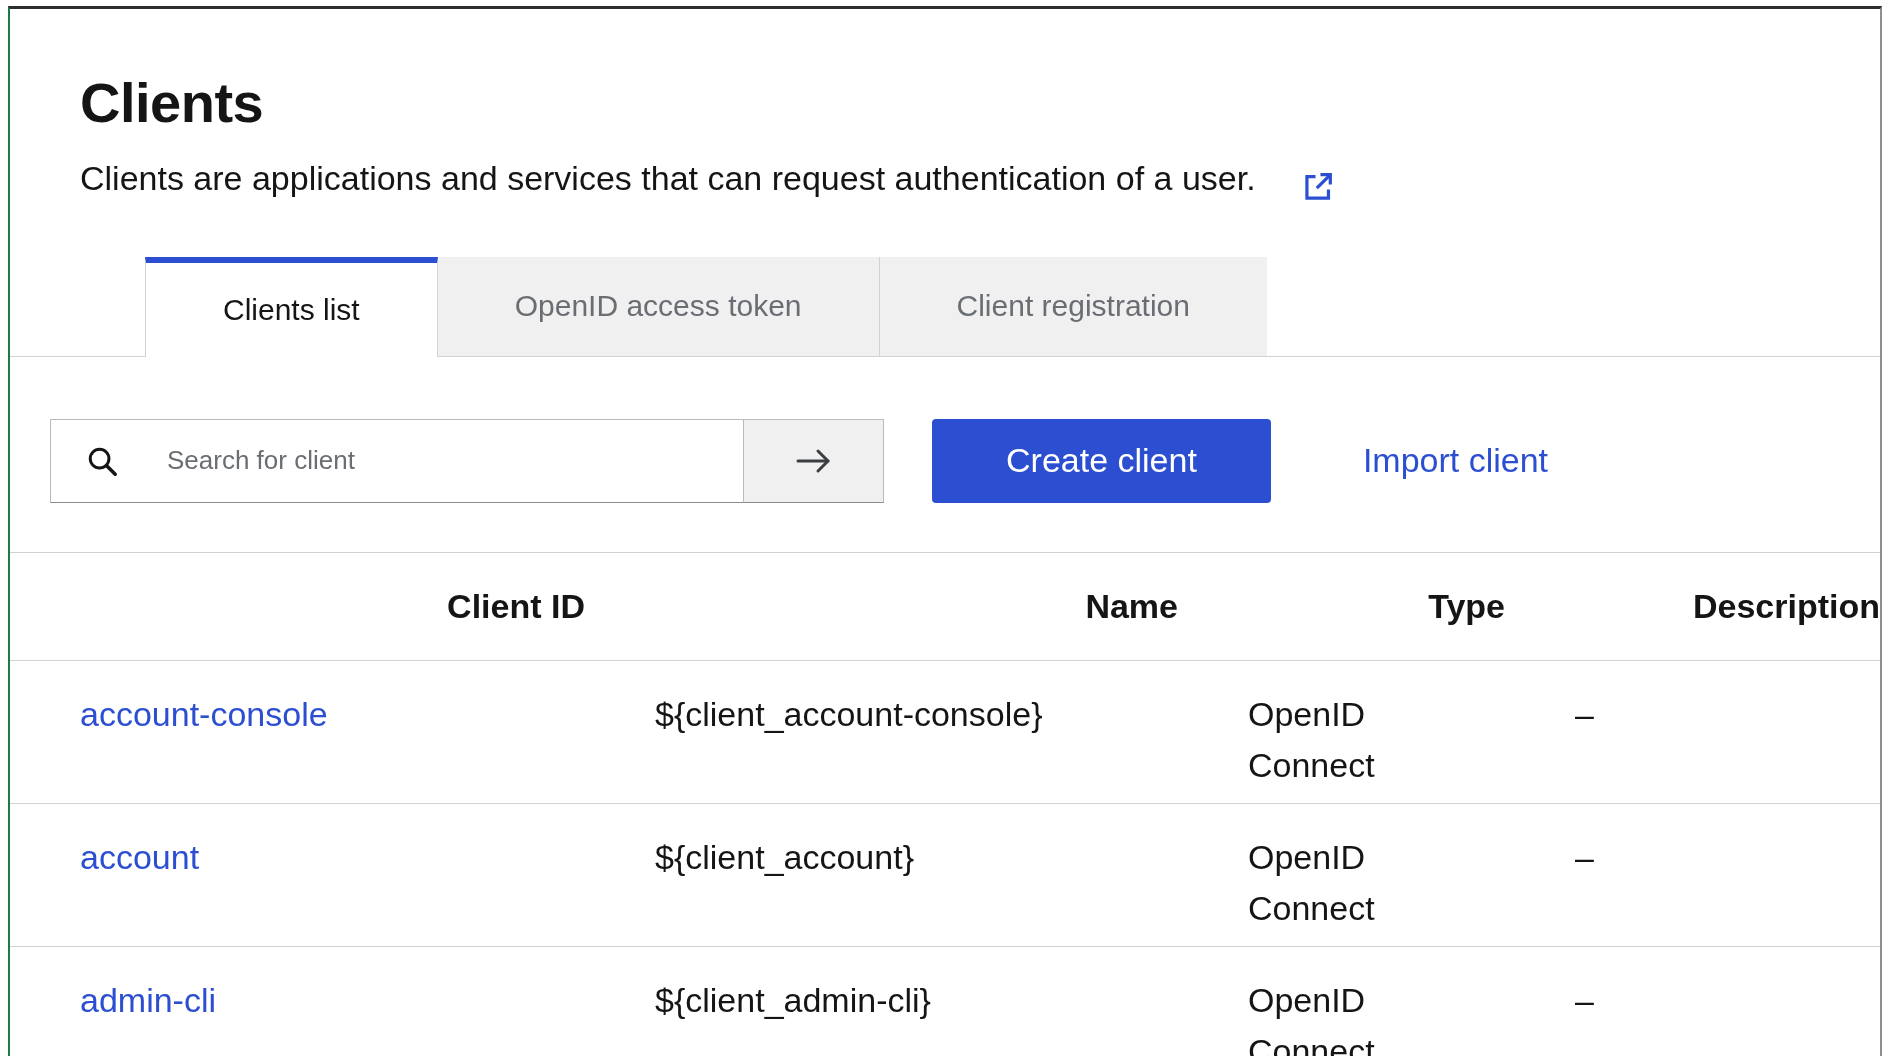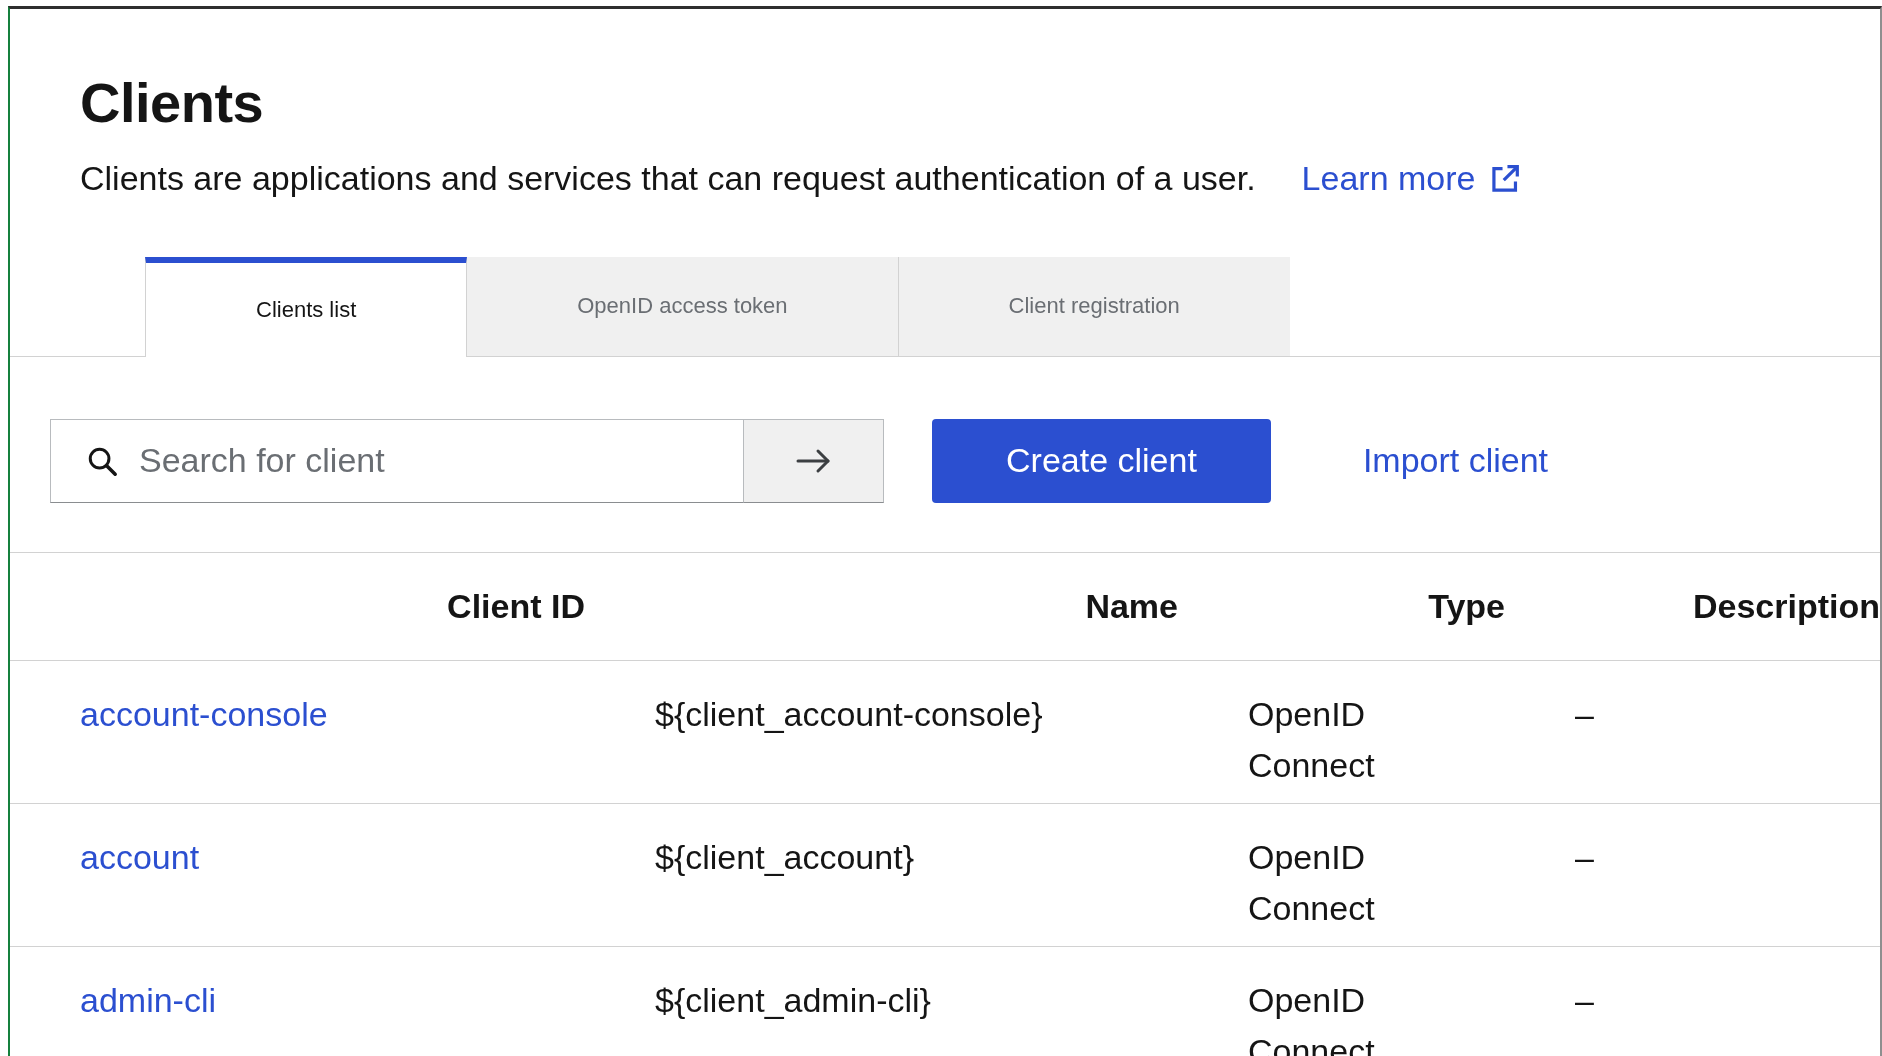--- a/index.html
+++ b/index.html
@@ -28,40 +28,40 @@
   
   .page-header{padding:62px 70px 0 70px;}
   .page-title{font-size:56px;font-weight:700;letter-spacing:-.5px;line-height:1.15;color:var(--text);}
   .subtitle-row{margin-top:20px;display:flex;align-items:flex-end;gap:46px;font-size:34px;line-height:1.4;}
   .subtitle{color:var(--text);}
   .learn-more{color:var(--blue);text-decoration:none;display:inline-flex;align-items:center;gap:14px;white-space:nowrap;cursor:pointer;}
   
   .tabs{display:flex;align-items:stretch;height:100px;margin-top:54px;}
   .tab-spacer-left{width:135px;border-bottom:1px solid var(--border);}
   .tab-spacer-right{flex:1;border-bottom:1px solid var(--border);}
-  .tab{display:flex;align-items:center;justify-content:center;padding:0 110px;font-size:22px;cursor:pointer;white-space:nowrap;}
+  .tab{display:flex;align-items:center;justify-content:center;padding:0 77px;font-size:30px;cursor:pointer;white-space:nowrap;}
   .tab.active{
     background:#fff;color:var(--text);
     border-top:6px solid var(--blue);
     border-left:1px solid var(--border);
     border-right:1px solid var(--border);
   }
   .tab.inactive{background:var(--tab-bg);color:var(--muted);border-bottom:1px solid var(--border);}
   .tab.inactive + .tab.inactive{border-left:1px solid var(--border);}
   
   .toolbar{display:flex;align-items:center;margin:62px 0 0 40px;height:84px;}
   .search-group{display:flex;height:84px;}
   .search-box{
     display:flex;align-items:center;width:694px;background:#fff;
     border:1px solid var(--input-border);border-bottom-color:#8a8d90;
     padding-left:34px;gap:20px;
   }
   .search-box input{
-    border:none;outline:none;flex:1;font-size:34px;color:var(--text);
-    font-family:"Liberation Sans","DejaVu Sans",sans-serif;background:transparent;min-width:0;
+    border:none;outline:none;flex:1;font-size:26px;color:var(--text);
+    font-family:"Liberation Sans","DejaVu Sans",sans-serif;background:transparent;min-width:0;margin-left:28px;
   }
   .search-box input::placeholder{color:var(--muted);opacity:1;}
   .search-submit{
     width:140px;height:84px;background:var(--tab-bg);
     border:1px solid var(--input-border);border-left:none;border-bottom-color:#8a8d90;
     display:flex;align-items:center;justify-content:center;cursor:pointer;
   }
   .create-btn{
     margin-left:48px;height:84px;padding:0 74px;background:var(--blue);color:#fff;
     border:none;font-size:34px;font-family:"Liberation Sans","DejaVu Sans",sans-serif;
@@ -85,21 +85,20 @@
 </head>
 <body>
 
 <div class="frame">
 
   <div class="page-header">
     <h1 class="page-title">Clients</h1>
     <div class="subtitle-row">
       <span class="subtitle">Clients are applications and services that can request authentication of a user.</span>
       <a href="#" class="learn-more">
-        <span>Learn more</span>
         <span>
           <svg width="32" height="32" viewBox="0 0 26 26" fill="none" stroke="#2b4fd0" stroke-width="2.6">
             <polyline points="11,4.5 4,4.5 4,22 21.5,22 21.5,15"></polyline>
             <polyline points="15,3 23,3 23,11"></polyline>
             <line x1="22.5" y1="3.5" x2="12" y2="14"></line>
           </svg>
         </span>
       </a>
     </div>
   </div>

